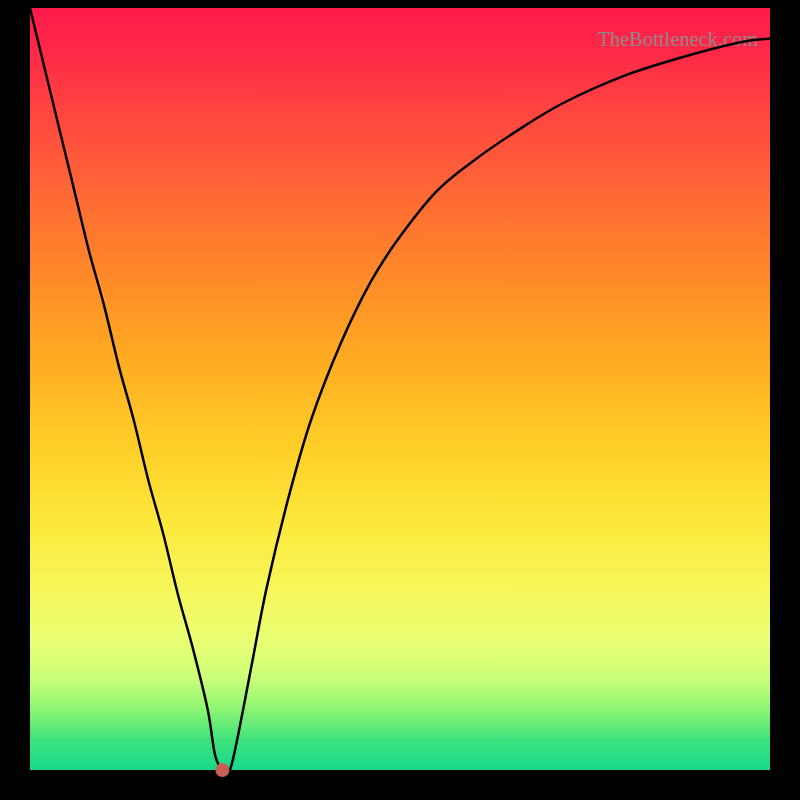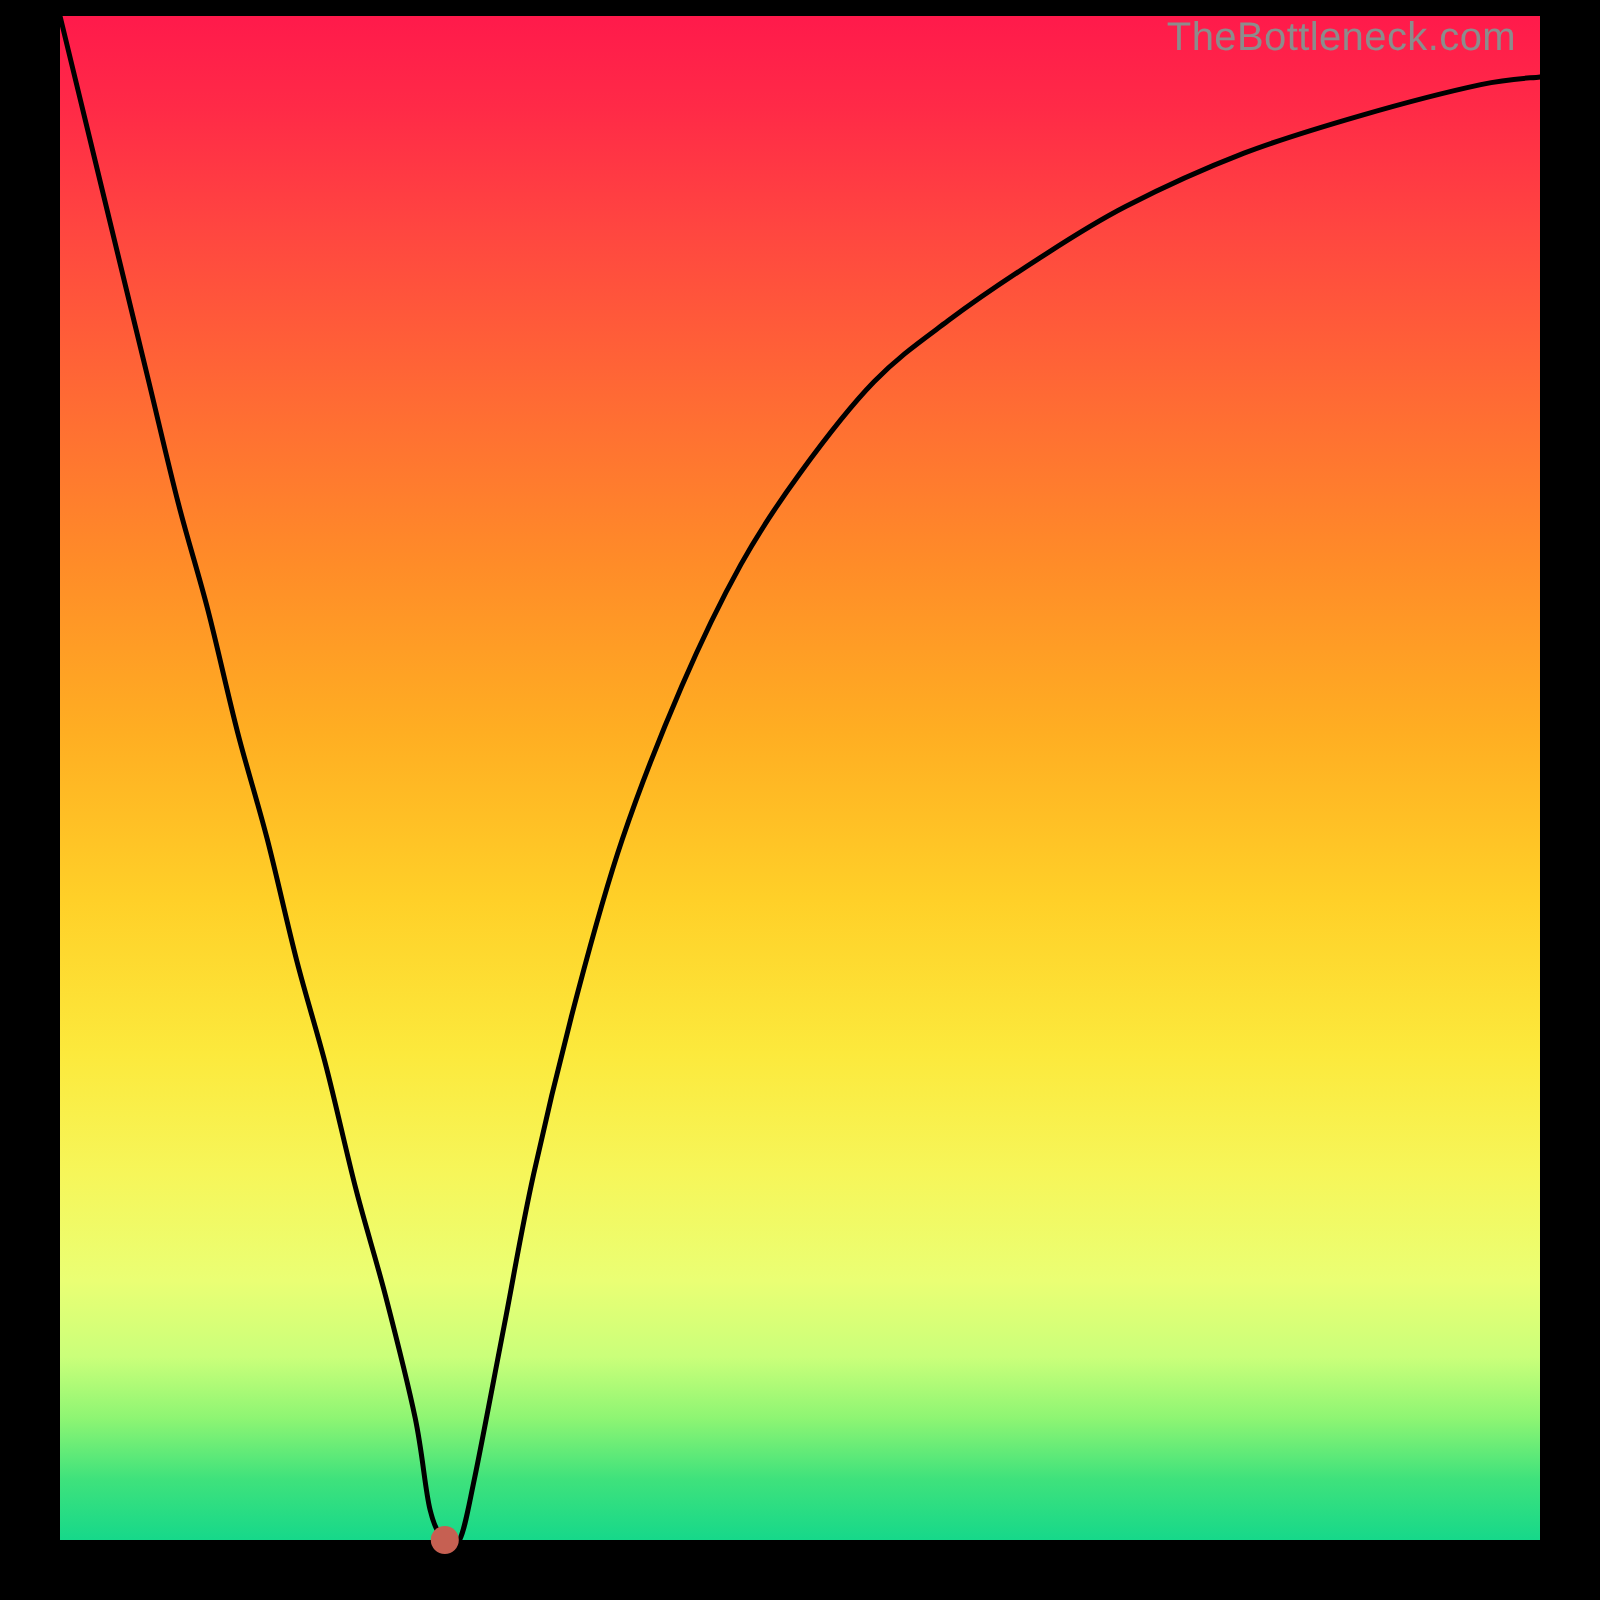--- a/index.html
+++ b/index.html
@@ -36,27 +36,28 @@
       #f6f65a 76%,
       #eaff74 83%,
       #caff7a 88%,
       #8ef573 92%,
       #3fe27c 96%,
       #16d88a 100%
     );
   }
   .watermark {
     position: absolute;
-    top: 0;
+    top: 20px;
     right: 12px;
     color: #8c8c8c;
     font-size: 20px;
     font-weight: 500;
     letter-spacing: 0.2px;
     user-select: none;
+    font-family: Liberation Serif, serif;
   }
   svg.curve {
     position: absolute;
     left: 0;
     top: 0;
     width: 740px;
     height: 762px;
     overflow: visible;
   }
 </style>

